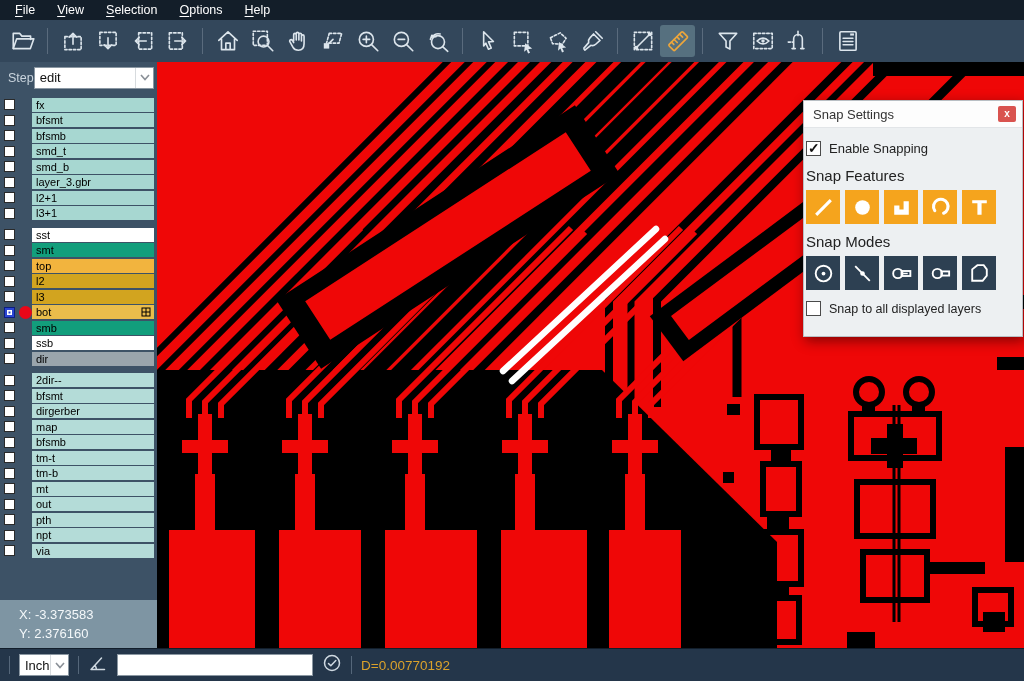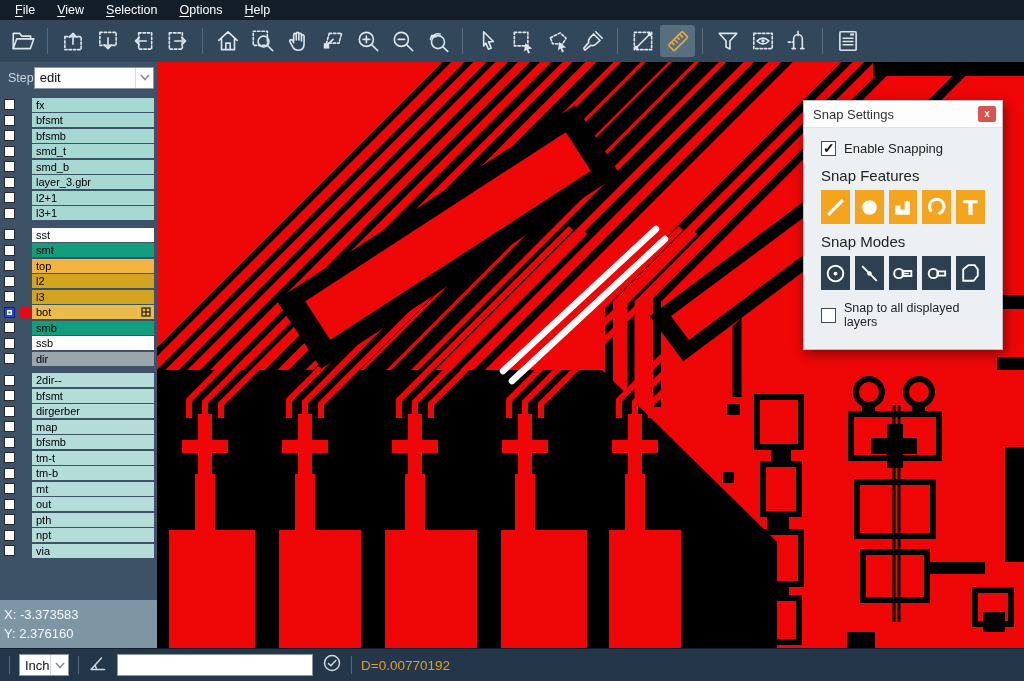--- a/index.html
+++ b/index.html
@@ -33,31 +33,31 @@
 
   #layer-list { flex:1 1 auto; padding-top:4px; overflow:hidden; }
   .lgap { height:6px; }
   .lrow { height:15.5px; display:flex; align-items:center; position:relative; }
   .cb { width:11px; height:11px; background:#fff; border:1.5px solid #2a2a2a; margin-left:4px; flex:0 0 auto; }
   .lrow.active .cb { background:#2b46d4; border-color:#0d1e7e; box-shadow:inset 0 0 0 2px #2b46d4, inset 0 0 0 3.5px #fff; }
   .dot { position:absolute; left:19px; top:1px; width:13px; height:13px; border-radius:50%; background:#ea0718; }
   .lab { flex:1; height:14.2px; margin-left:17px; margin-right:3px; font-size:11px; line-height:14px; color:#000; padding:0 3px 0 4px; display:flex; align-items:center; overflow:hidden; }
   .lab .gicon { width:10px; height:10px; margin-left:auto; stroke-width:1; }
 
-  #xy-panel { height:48px; background:#7e95a3; color:#f4f8fa; font-size:13px; padding:5px 4px; line-height:19px; flex:0 0 auto; }
+  #xy-panel { height:48px; background:#7e95a3; color:#f4f8fa; font-size:13px; padding:5px 19px; line-height:19px; flex:0 0 auto; }
 
   
   #canvas { position:relative; flex:1 1 auto; min-width:0; overflow:hidden; background:#ef0707; }
   #pcb { position:absolute; inset:0; width:100%; height:100%; display:block; }
 
   
-  #snap-dialog { position:absolute; left:646px; top:38px; width:200px; background:#edf0f2; border:1px solid #b9bfc4; box-shadow:2px 4px 12px rgba(0,0,0,.45); font-size:13px; color:#222; }
+  #snap-dialog { position:absolute; left:646px; top:38px; width:220px; background:#edf0f2; border:1px solid #b9bfc4; box-shadow:2px 4px 12px rgba(0,0,0,.45); font-size:13px; color:#222; }
   #snap-title { height:27px; background:#fdfdfd; border-bottom:1px solid #e2e5e8; display:flex; align-items:center; padding:0 6px 0 9px; color:#333; }
   #snap-close { margin-left:auto; width:18px; height:16px; background:#d9534f; color:#fff; font-size:10px; font-weight:bold; display:flex; align-items:center; justify-content:center; border-radius:2px; line-height:1; }
-  #snap-body { padding:9px 17px 10px; }
+  #snap-body { padding:9px 2px 10px; }
   .checkrow { display:flex; align-items:center; gap:8px; margin:4px 0 11px; }
   .dbox { width:15px; height:15px; background:#fff; border:1.5px solid #4a4a4a; flex:0 0 auto; position:relative; }
   .dbox.checked::after { content:"\2713"; position:absolute; left:1px; top:-2px; font-size:14px; font-weight:bold; color:#111; }
   .seclabel { font-size:15px; margin:2px 0 6px; color:#222; }
   .iconrow { display:flex; gap:5px; margin-bottom:9px; }
   .fbtn, .mbtn { width:34px; height:34px; display:flex; align-items:center; justify-content:center; }
   .fbtn { background:#f5a41d; }
   .mbtn { background:#2d4052; }
   .fbtn svg, .mbtn svg { width:25px; height:25px; }
   .checkrow.second { margin:11px 0 10px; font-size:12.5px; }

